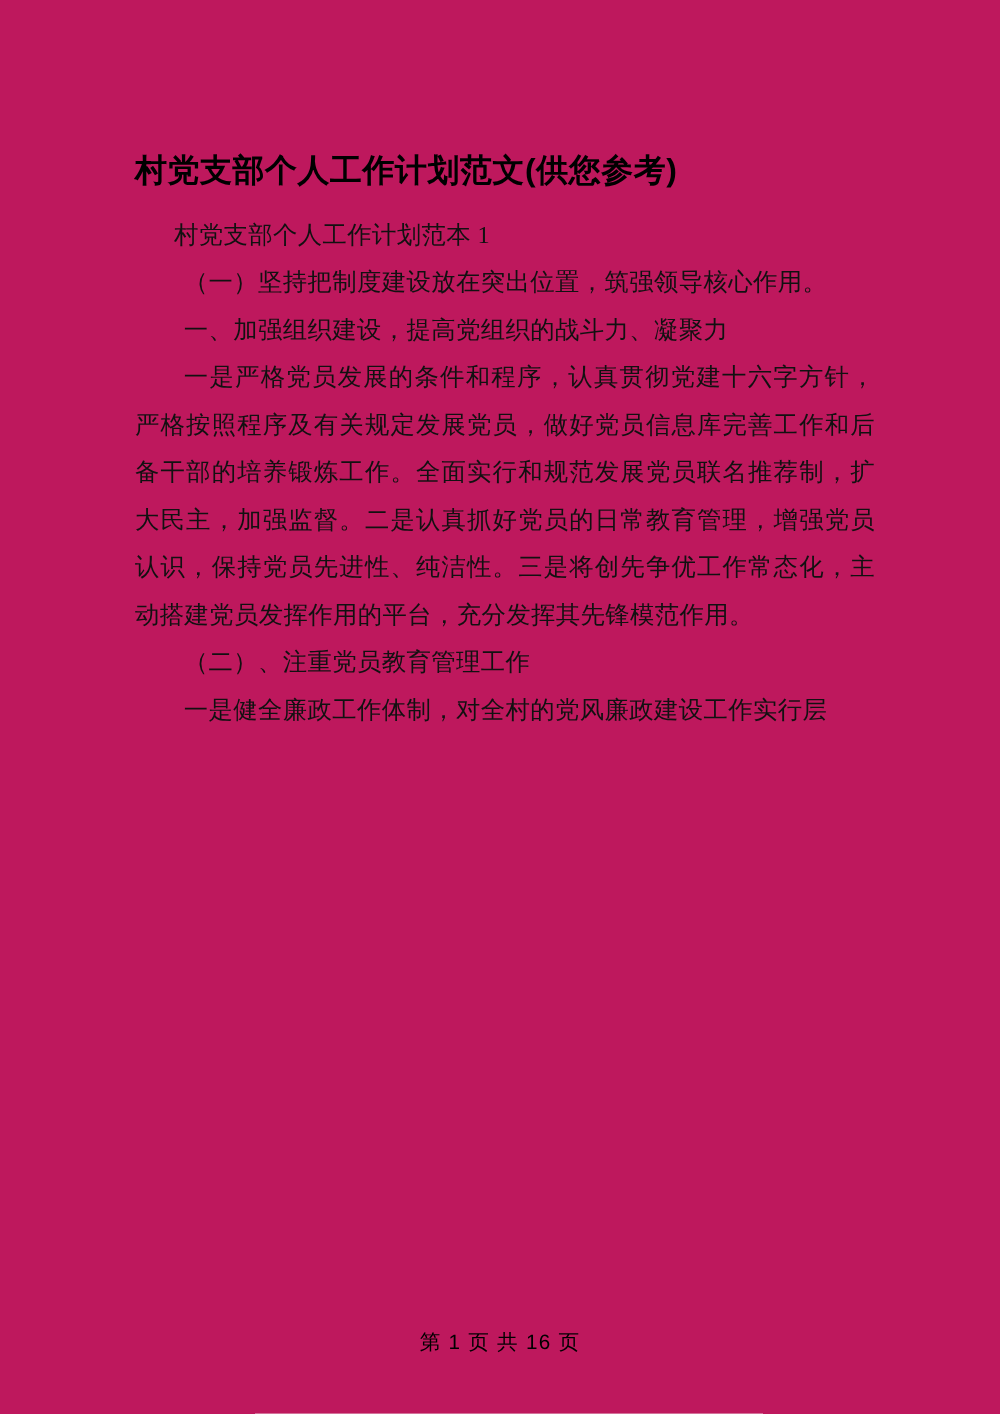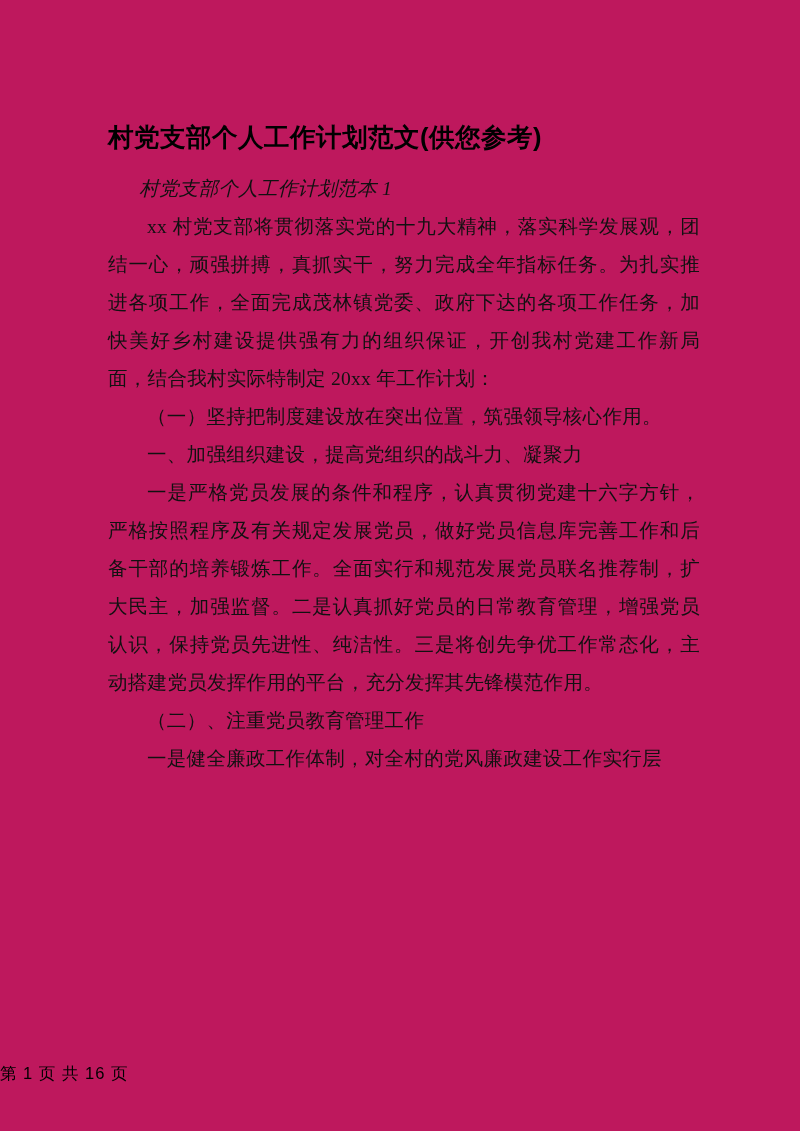--- a/index.html
+++ b/index.html
@@ -40,42 +40,40 @@
     text-justify: inter-ideograph;
     margin: 0;
     letter-spacing: 0.3px;
     color: #111;
   }
   .indent-1 {
     text-indent: 2em;
   }
   .indent-sub {
     text-indent: 1.6em;
-    font-style: italic;
   }
   .footer {
     position: absolute;
     left: 0;
     right: 0;
     bottom: 46px;
-    text-align: left;
+    text-align: center;
     font-size: 16.5px;
     font-family: "Liberation Sans", "DejaVu Sans", sans-serif;
     color: #000;
     letter-spacing: 1px;
   }
 </style>
 </head>
 <body>
 
 <div class="page">
   <div class="content">
     <h1 class="doc-title">村党支部个人工作计划范文(供您参考)</h1>
     <p class="para indent-sub">村党支部个人工作计划范本 1</p>
-    <p class="para indent-1">xx 村党支部将贯彻落实党的十九大精神，落实科学发展观，团结一心，顽强拼搏，真抓实干，努力完成全年指标任务。为扎实推进各项工作，全面完成茂林镇党委、政府下达的各项工作任务，加快美好乡村建设提供强有力的组织保证，开创我村党建工作新局面，结合我村实际特制定 20xx 年工作计划：</p>
     <p class="para indent-1">（一）坚持把制度建设放在突出位置，筑强领导核心作用。</p>
     <p class="para indent-1">一、加强组织建设，提高党组织的战斗力、凝聚力</p>
     <p class="para indent-1">一是严格党员发展的条件和程序，认真贯彻党建十六字方针，严格按照程序及有关规定发展党员，做好党员信息库完善工作和后备干部的培养锻炼工作。全面实行和规范发展党员联名推荐制，扩大民主，加强监督。二是认真抓好党员的日常教育管理，增强党员认识，保持党员先进性、纯洁性。三是将创先争优工作常态化，主动搭建党员发挥作用的平台，充分发挥其先锋模范作用。</p>
     <p class="para indent-1">（二）、注重党员教育管理工作</p>
     <p class="para indent-1">一是健全廉政工作体制，对全村的党风廉政建设工作实行层</p>
   </div>
   <div class="footer">第 1 页 共 16 页</div>
 </div>
 
 </body></html>

